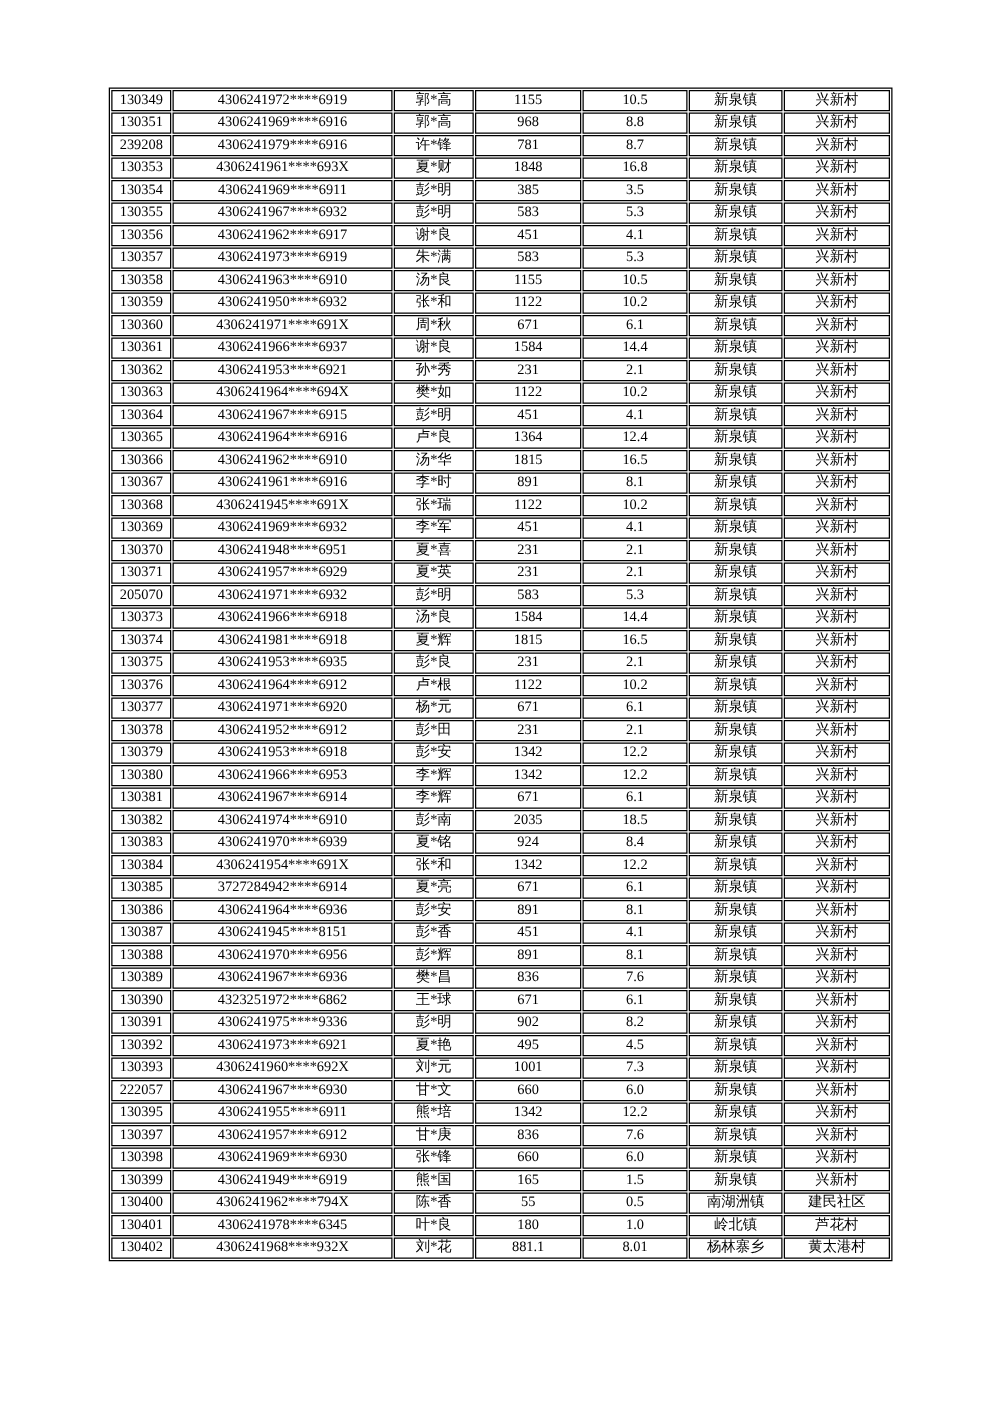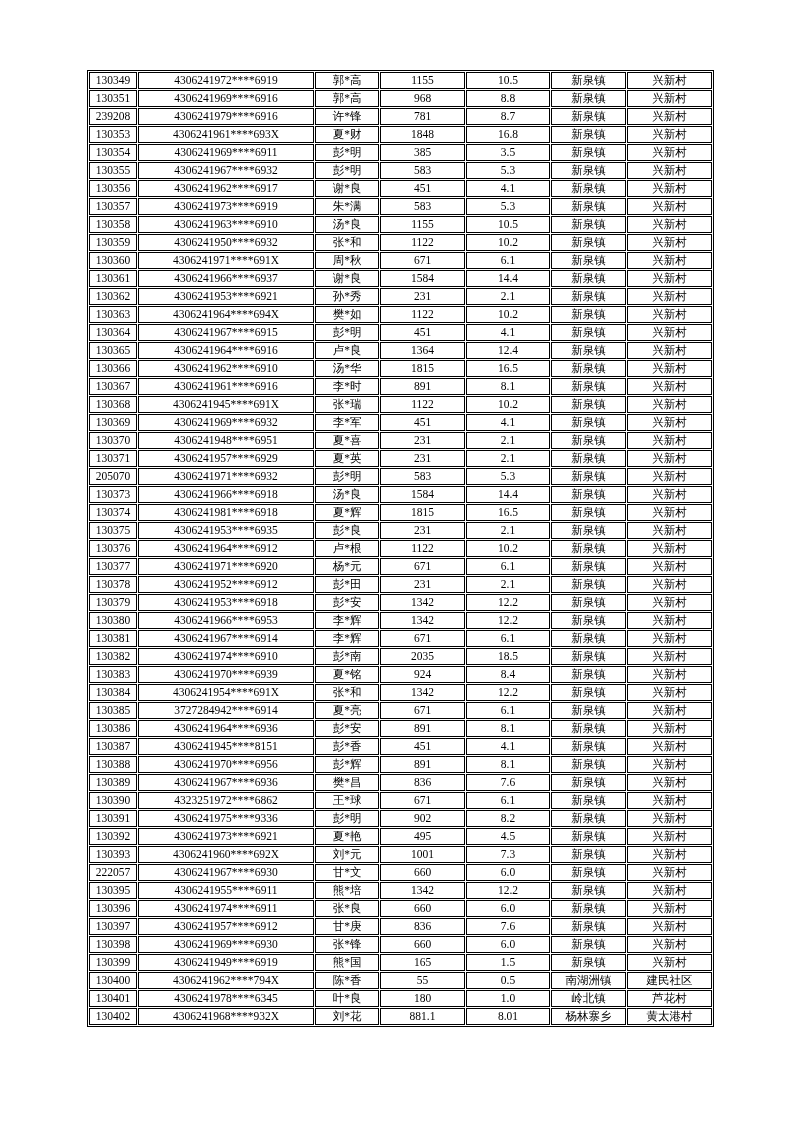--- a/index.html
+++ b/index.html
@@ -457,29 +457,20 @@
         <tr>
           <td>130395</td>
           <td>4306241955****6911</td>
           <td>熊*培</td>
           <td>1342</td>
           <td>12.2</td>
           <td>新泉镇</td>
           <td>兴新村</td>
         </tr>
         <tr>
-          <td>130396</td>
-          <td>4306241974****6911</td>
-          <td>张*良</td>
-          <td>660</td>
-          <td>6.0</td>
-          <td>新泉镇</td>
-          <td>兴新村</td>
-        </tr>
-        <tr>
           <td>130397</td>
           <td>4306241957****6912</td>
           <td>甘*庚</td>
           <td>836</td>
           <td>7.6</td>
           <td>新泉镇</td>
           <td>兴新村</td>
         </tr>
         <tr>
           <td>130398</td>

